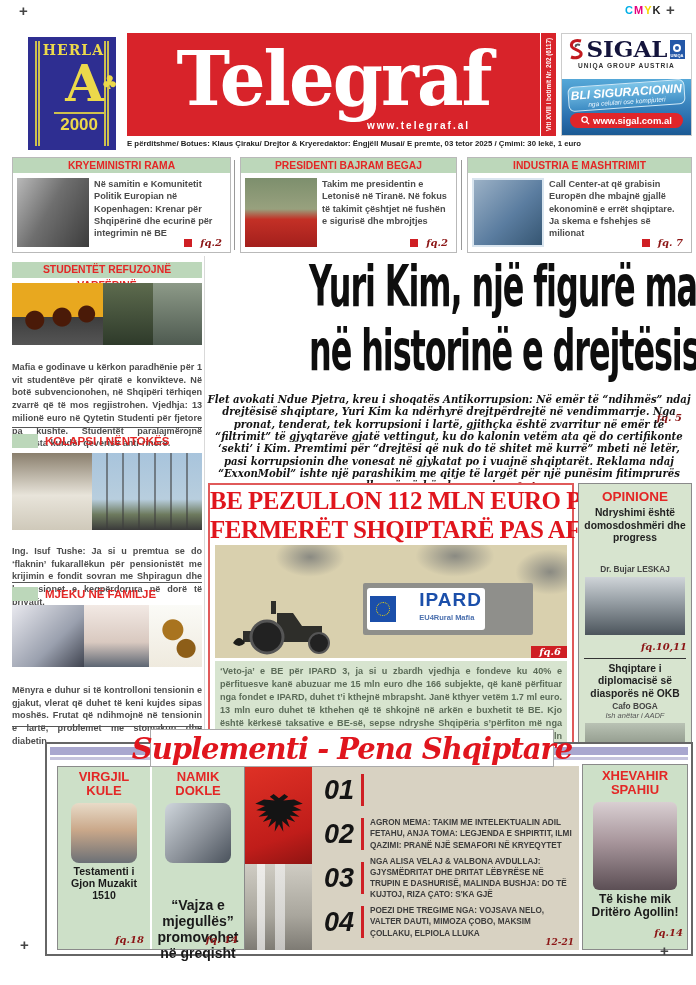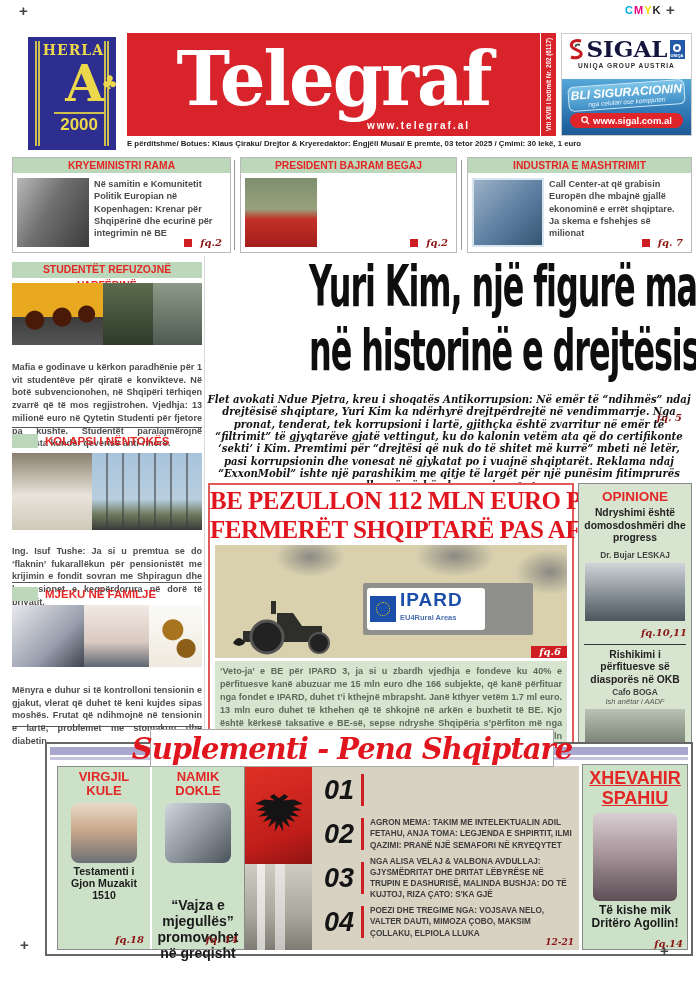--- a/index.html
+++ b/index.html
@@ -101,35 +101,35 @@
   .lead .pgref { font-size:8.5px; }
 
   
   .ipard-box { left:208px; top:483px; width:366px; height:272px; border:2px solid #e05a5a; background:#fff; }
   .ipard-head { margin-top:3px; text-align:center; font-family:"Liberation Serif",serif; font-weight:bold;
                 color:#e0151d; font-size:25px; line-height:26px; letter-spacing:-0.5px; white-space:nowrap; }
   .ipard-img { position:absolute; left:5px; right:5px; top:60px; height:113px; background:#d9d0ae; overflow:hidden; }
   .hand { position:absolute; background:radial-gradient(ellipse at center,#8a8a82 0%,rgba(140,140,130,0) 70%); }
   .ipard-truck { position:absolute; left:148px; top:38px; width:170px; height:52px; background:#8f8f8b; border-radius:2px; }
   .ipard-logo-panel { position:absolute; left:4px; top:5px; width:118px; height:42px; background:#fff; border-radius:3px;
-                      display:flex; align-items:center; gap:4px; padding:3px; }
+                      display:flex; align-items:center; gap:4px; padding:3px;justify-content:space-between; }
   .eu-flag { width:26px; height:26px; background:#1b4faa; display:flex; align-items:center; justify-content:center; }
   .eu-ring { width:14px; height:14px; border:1.5px dotted #f5d800; border-radius:50%; }
   .ipard-word { color:#1b4faa; font-weight:bold; font-size:19px; line-height:18px; letter-spacing:1px;}
   .ipard-word small { display:block; font-size:7.5px; letter-spacing:0; color:#4a6fae; font-weight:bold;}
   .ipard-fq { position:absolute; right:0; bottom:0; background:#cf1f24; color:#fff; padding:0 6px 1px 8px;
               font-family:"DejaVu Serif",serif; font-style:italic; font-weight:bold; font-size:10px; }
   .ipard-text { position:absolute; left:5px; right:5px; top:176px; bottom:4px; background:#d7e4cf;
                 padding:4px 5px; font-size:9.1px; font-weight:bold; color:#5b6b58; line-height:1.42; text-align:justify; }
 
   
   .op-box { left:578px; top:483px; width:114px; height:272px; background:#d7e4cf; border:1px solid #8a8a8a; padding:3px 4px; text-align:center; }
   .op-header { color:#e32726; font-weight:bold; font-size:13.5px; margin:2px 0 3px 0; }
   .op-title { font-weight:bold; font-size:10.3px; color:#222; line-height:1.22; }
-  .op-author { font-weight:bold; font-size:8.3px; color:#444; margin-top:5px; }
+  .op-author { font-weight:bold; font-size:8.3px; color:#444; margin-top:19px; }
   .op-note { font-style:italic; font-size:7.5px; color:#555; }
   .op-photo { width:100px; height:58px; margin:3px auto 0 auto; }
   .op-ph1 { background:linear-gradient(180deg,#cfd4d8 0%,#9aa2a8 40%,#4c555c 100%); }
   .op-ph2 { background:linear-gradient(180deg,#b9c2b4 0%,#8d9688 45%,#555e52 100%); }
   .op-page { text-align:right; margin-top:1px; }
   .op-div { border-top:1.5px solid #333; margin:4px 1px; }
 
   
   .supp-box { left:45px; top:742px; width:648px; height:214px; border:2px solid #666; background:#fff; }
   .supp-lav { position:absolute; left:3px; right:3px; top:3px; height:8px; background:#a9a7cf; }
@@ -157,21 +157,21 @@
                      linear-gradient(180deg,#cfccc3 0%,#a9a69d 60%,#7e7b74 100%); }
 
   .supp-tan { position:absolute; left:200px; top:22px; width:332px; height:184px; background:#d8d2c2; }
   .supp-item { position:absolute; left:70px; right:4px; height:42px; display:flex; align-items:center; }
   .si-num { width:44px; font-style:italic; font-weight:bold; font-size:27px; color:#141414; text-align:center; flex:0 0 44px;}
   .si-bar { width:3px; height:32px; background:#cf1f24; margin-right:6px; flex:0 0 3px;}
   .si-text { font-size:8.2px; font-weight:bold; color:#3c3c3c; line-height:1.35; }
   .supp-pages { position:absolute; right:5px; bottom:1px; }
 
   .sg-right { left:535px; top:20px; width:106px; height:186px; padding:4px; text-align:center; }
-  .sg-right .sg-name { font-size:18px;text-decoration:underline; }
+  .sg-right .sg-name { font-size:13px; }
   .ph-spahiu { width:84px; height:88px; border-radius:6px; margin:4px auto 3px auto;
                background:linear-gradient(180deg,#d9cfd2 0%,#a8969c 45%,#5c4f55 100%); }
   .sg-right .sg-caption { font-size:12px; }
   .sg-right .sg-page { position:static; display:block; text-align:right; margin-top:2px; }
 
   svg { display:block; }
 </style>
 </head>
 <body>
 
@@ -234,20 +234,21 @@
   <div class="story-text">Në samitin e Komunitetit Politik Europian në Kopenhagen: Krenar për Shqipërinë dhe ecurinë për integrimin në BE</div>
   <div class="story-foot">
       <span class="red-sq"></span>
       <span class="pgref">fq.2</span>
     </div>
 </div>
 <div class="abs varrow" style="left:234px;"></div>
 <div class="abs story-box sb2">
   <div class="story-header">PRESIDENTI BAJRAM BEGAJ</div>
   <div class="story-photo ph-begaj"></div>
+  <div class="story-text">Takim me presidentin e Letonisë në Tiranë. Në fokus të takimit çështjet në fushën e sigurisë dhe mbrojtjes</div>
   <div class="story-foot">
       <span class="red-sq"></span>
       <span class="pgref">fq.2</span>
     </div>
 </div>
 <div class="abs varrow" style="left:461px;"></div>
 <div class="abs story-box sb3">
   <div class="story-header">INDUSTRIA E MASHTRIMIT</div>
   <div class="story-photo ph-call"></div>
   <div class="story-text">Call Center-at që grabisin Europën dhe mbajnë gjallë ekonominë e errët shqiptare. Ja skema e fshehjes së milionat</div>
@@ -313,36 +314,36 @@
       <circle cx="34" cy="44" r="16" fill="#222" stroke="#555" stroke-width="3"></circle>
       <circle cx="86" cy="50" r="10" fill="#222" stroke="#555" stroke-width="2"></circle>
       <rect x="38" y="8" width="5" height="13" fill="#2e2e2a"></rect>
       <path d="M0 50 q6 -10 12 0 q-6 6 -12 0" fill="#1d1d1a"></path>
     </svg>
     <div class="ipard-truck">
       <div class="ipard-logo-panel">
         <span class="eu-flag">
             <span class="eu-ring"></span>
           </span>
-        <span class="ipard-word"><span>IPARD</span><small>EU4Rural Areas</small></span>
+        <span class="ipard-word"><span>IPARD</span><small>EU4Rural Mafia</small></span>
       </div>
     </div>
     <div class="ipard-fq">fq.6</div>
   </div>
   <div class="ipard-text">‘Veto-ja’ e BE për IPARD 3, ja si u zbardh vjedhja e fondeve ku 40% e përfituesve kanë abuzuar me 15 mln euro dhe 166 subjekte, që kanë përfituar nga fondet e IPARD, duhet t’i kthejnë mbrapsht. Janë kthyer vetëm 1.7 ml euro. 13 mln euro duhet të kthehen që të shkojnë në arkën e buxhetit të BE. Kjo është kërkesë taksative e BE-së, sepse ndryshe Shqipëria s’përfiton më nga fondet IPARD për bujqësinë në vitet e ardhshme. IPARD 3, ka bllokuar 112 mln euro për shkak të shkeljeve që kanë bërë.</div>
 </div>
 
 <div class="abs op-box">
   <div class="op-header">OPINIONE</div>
   <div class="op-title">Ndryshimi është domosdoshmëri dhe progress</div>
   <div class="op-author">Dr. Bujar LESKAJ</div>
   <div class="op-photo op-ph1"></div>
   <div class="op-page"><span class="pgref">fq.10,11</span></div>
   <div class="op-div"></div>
-  <div class="op-title">Rishikimi i përfituesve së diasporës në OKB</div>
+  <div class="op-title">Shqiptare i diplomacisë së diasporës në OKB</div>
   <div class="op-author" style="margin-top:1px;">Cafo BOGA</div>
   <div class="op-note">Ish anëtar i AADF</div>
   <div class="op-photo op-ph2" style="height:54px;"></div>
   <div class="op-page"><span class="pgref">fq.23</span></div>
 </div>
 
 <div class="abs supp-box">
   <div class="supp-lav"></div>
   <div class="supp-lav2"></div>
 

